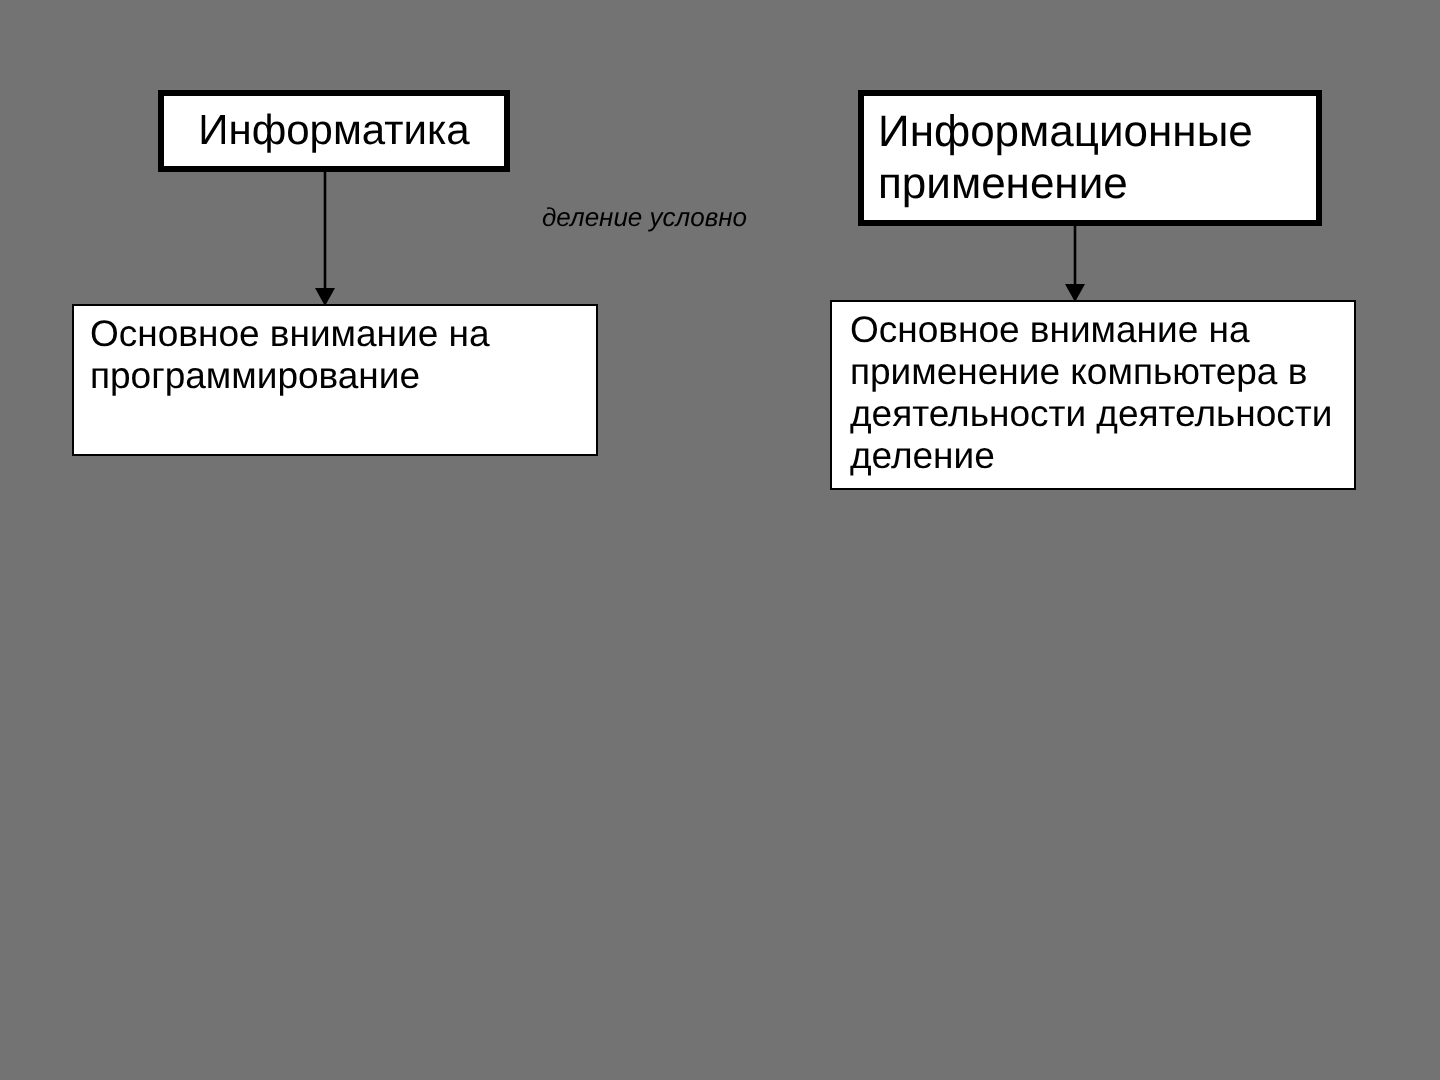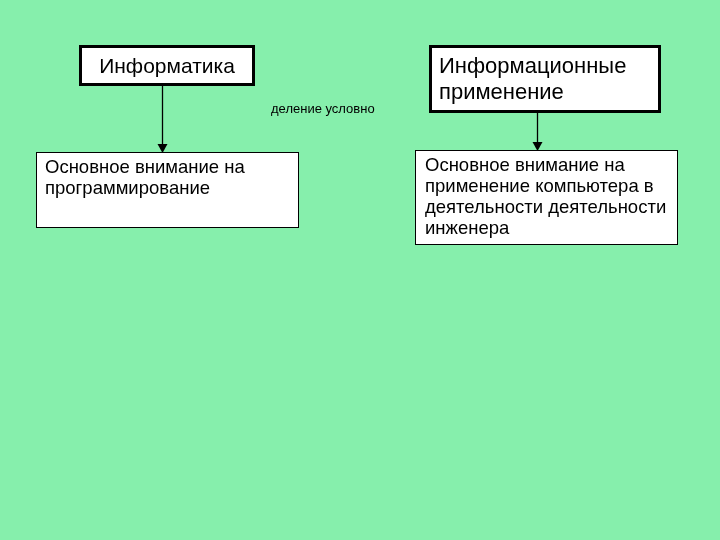--- a/index.html
+++ b/index.html
@@ -5,21 +5,21 @@
   html, body {
     margin: 0;
     padding: 0;
     background: #ffffff;
   }
   * { box-sizing: border-box; }
   .slide {
     position: relative;
     width: 720px;
     height: 540px;
-    background: #86efac;
+    background: #737373;
     overflow: hidden;
     font-family: "Liberation Sans", sans-serif;
     color: #000000;
   }
   .box {
     position: absolute;
     background: #ffffff;
     border-style: solid;
     border-color: #000000;
   }
@@ -38,20 +38,21 @@
     left: 429px; top: 45px;
     width: 232px; height: 68px;
     padding: 5px 4px 0 7px;
     font-size: 22px;
     line-height: 26px;
   }
   .caption {
     position: absolute;
     left: 271px; top: 101px;
     font-size: 13px;
+    font-style: italic;
     white-space: nowrap;
   }
   .box-left-desc {
     left: 36px; top: 152px;
     width: 263px; height: 76px;
     padding: 3px 4px 0 8px;
     font-size: 18.5px;
     line-height: 21px;
   }
   .box-right-desc {
@@ -99,16 +100,16 @@
 
   <div class="box box-thin box-left-desc">
     <div class="text-line">Основное внимание на</div>
     <div class="text-line">программирование</div>
   </div>
 
   <div class="box box-thin box-right-desc">
     <div class="text-line">Основное внимание на</div>
     <div class="text-line">применение компьютера в</div>
     <div class="text-line">деятельности деятельности</div>
-    <div class="text-line">инженера</div>
+    <div class="text-line">деление</div>
   </div>
 
 </div>
 
 </body></html>

